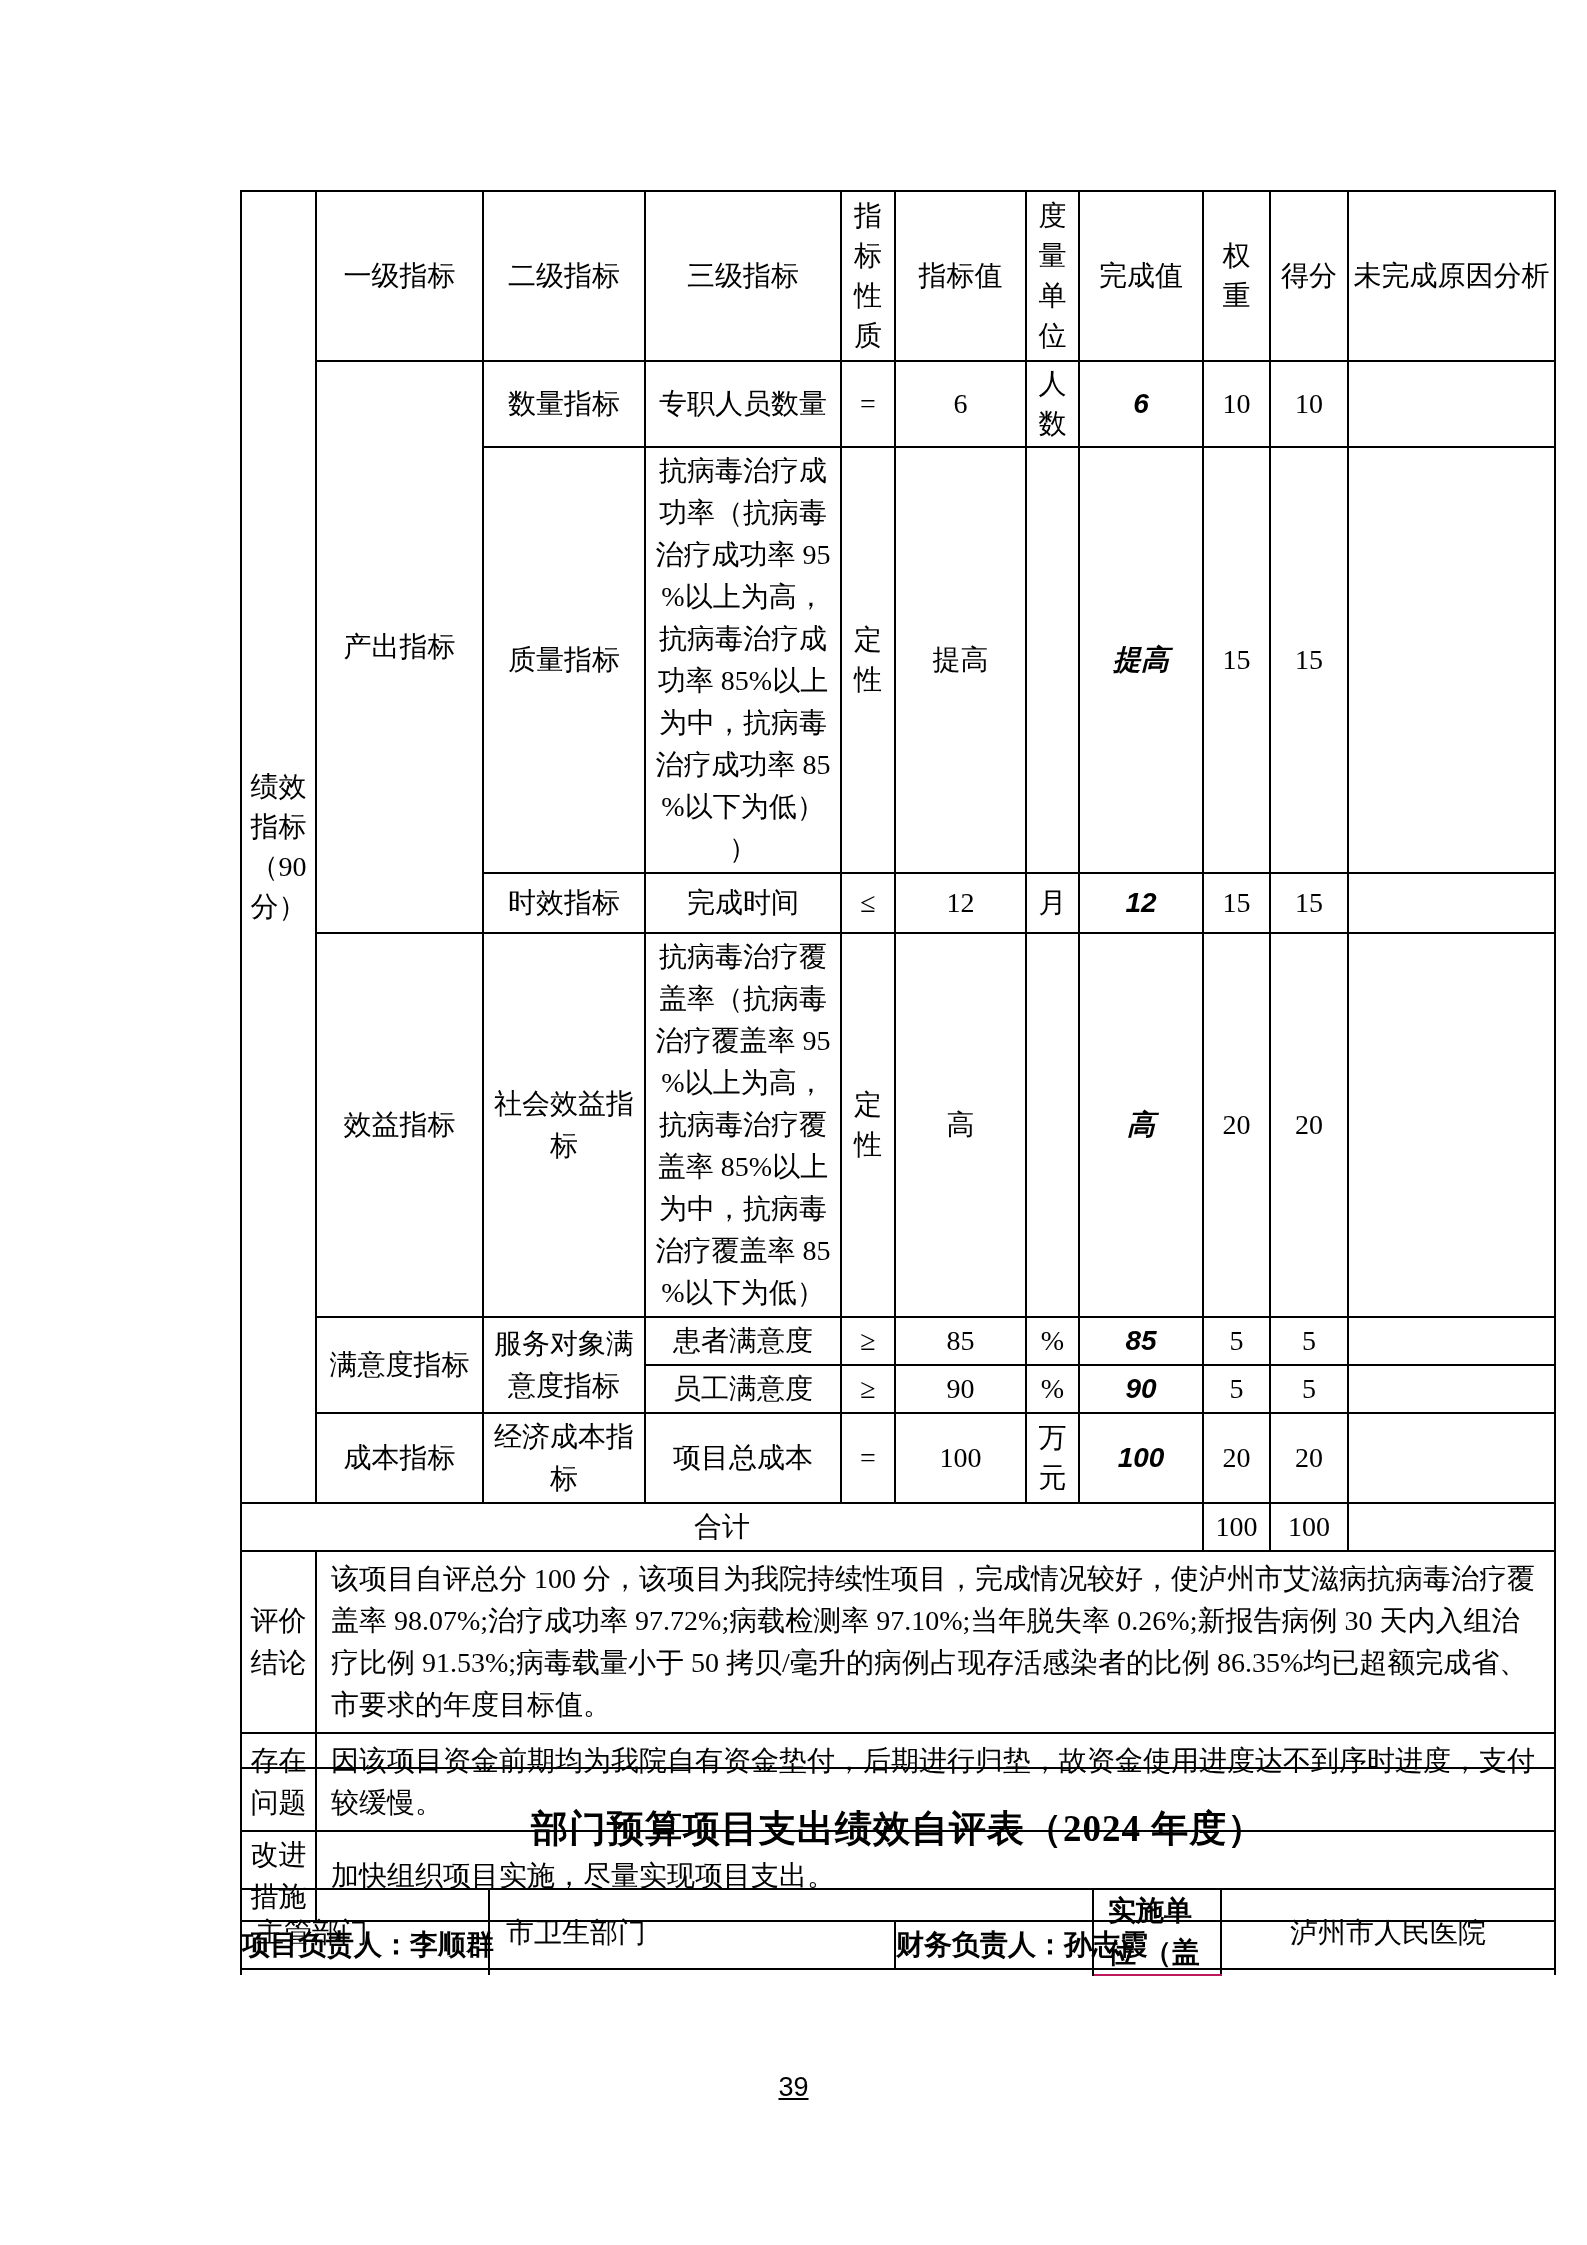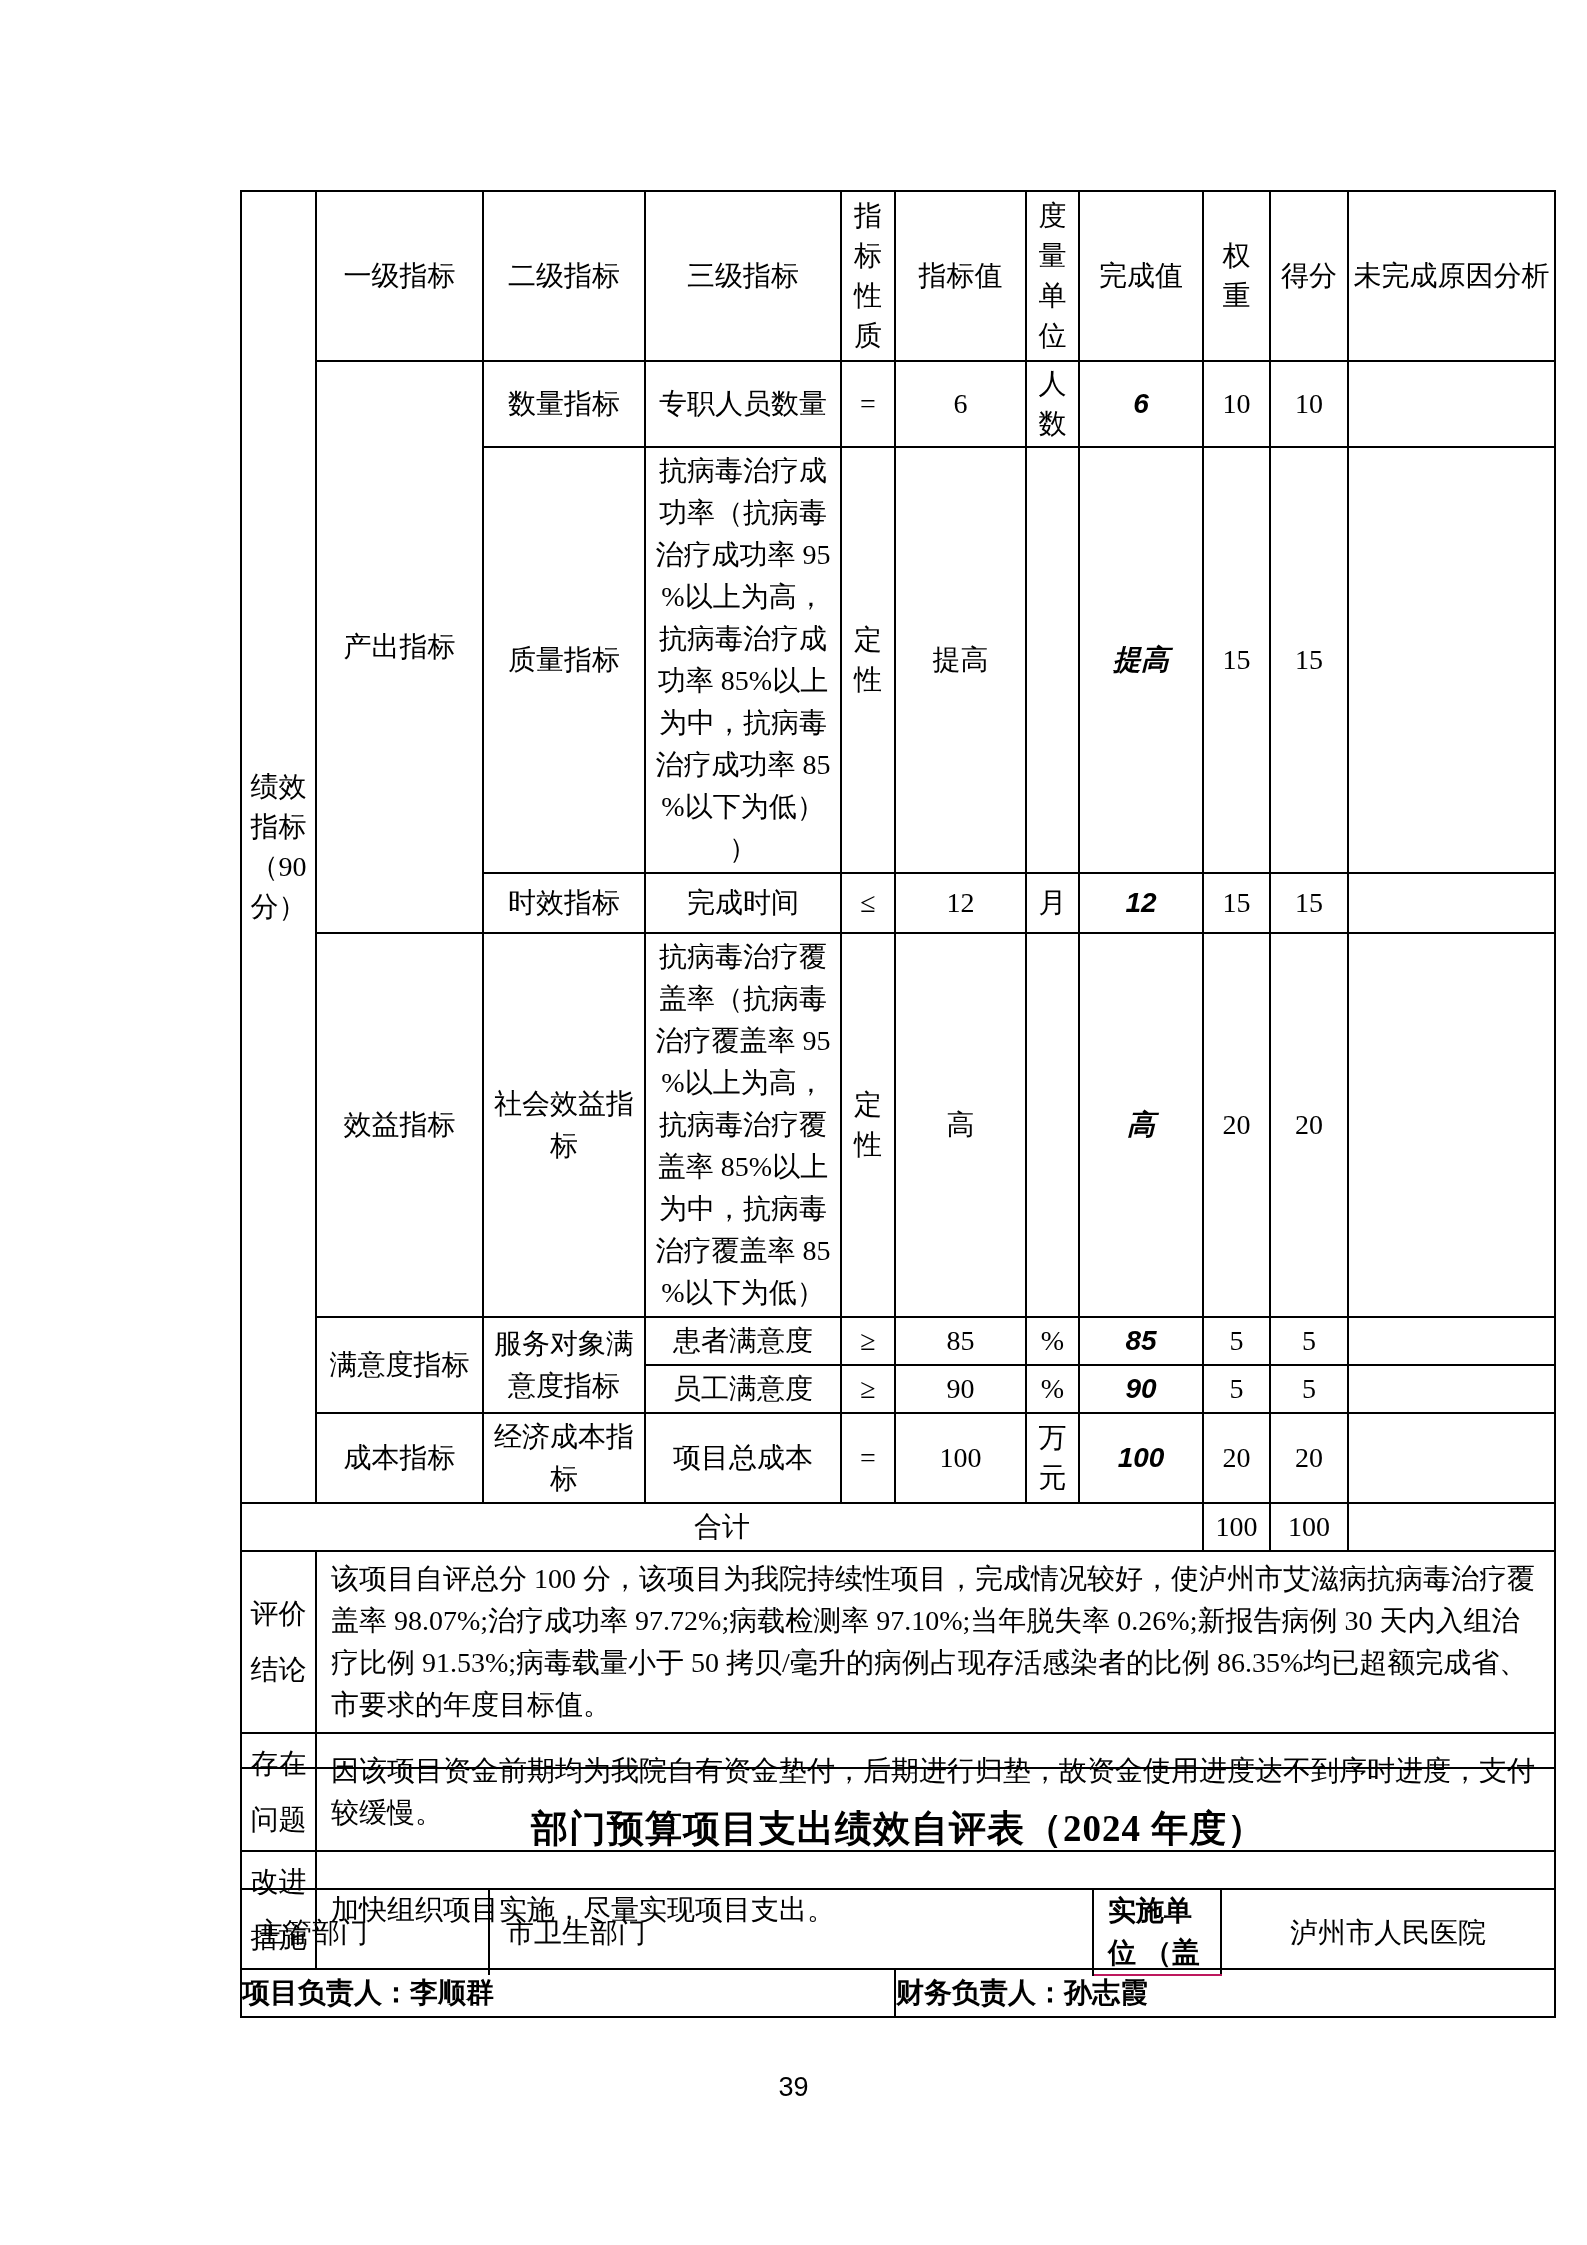--- a/index.html
+++ b/index.html
@@ -10,40 +10,40 @@
   table{border-collapse:collapse;table-layout:fixed;}
   td{
     border:2px solid #000;text-align:center;vertical-align:middle;
     padding:2px 4px;font-size:28px;line-height:42px;overflow:hidden;
   }
   
   #table1{position:absolute;left:240px;top:190px;width:1314px;}
   .v{display:block;width:1.15em;margin:0 auto;word-break:break-all;line-break:anywhere;line-height:40px;}
   .wrap{word-break:break-all;line-break:anywhere;border-radius:20px;}
   .side{display:block;margin:0 auto;word-break:break-all;line-break:anywhere;line-height:40px;}
-  .lbl{word-break:break-all;line-break:anywhere;line-height:56px;}
+  .lbl{word-break:break-all;line-break:anywhere;line-height:42px;}
   .actual{font-style:italic;font-weight:bold;font-family:"Liberation Sans","DejaVu Sans",sans-serif;}
   .para{
     text-align:left;padding:6px 14px;line-height:42px;
   }
   .sig{text-align:left;padding:2px 0;font-weight:bold;
        font-family:"Liberation Sans","DejaVu Sans",sans-serif;font-size:28px;}
   
   #table2{position:absolute;left:240px;top:1767px;width:1314px;}
   .t2title{font-weight:bold;font-size:37px;letter-spacing:1px;border-radius:15px;}
   .t2label{text-align:left;padding-left:14px;}
   .t2value{text-align:left;padding-left:16px;}
   .implcell{font-weight:bold;padding:0 14px;word-break:break-all;line-break:anywhere;
             font-family:"Liberation Sans","DejaVu Sans",sans-serif;text-align:left;}
   tr.cut td{border-bottom:none;}
   tr.cut td.implcell{border-bottom:2px solid #be185d;}
   
   #pagenum{
     position:absolute;top:2072px;left:0;width:100%;text-align:center;
-    font-size:27px;font-family:"Liberation Sans","DejaVu Sans",sans-serif;
+    font-size:27px;font-family:"Liberation Sans","DejaVu Sans",sans-serif;text-decoration:underline;
   }
 </style>
 </head>
 <body>
 
 <table id="table1">
   <colgroup>
     <col style="width:75px">
       <col style="width:167px">
       <col style="width:162px">

